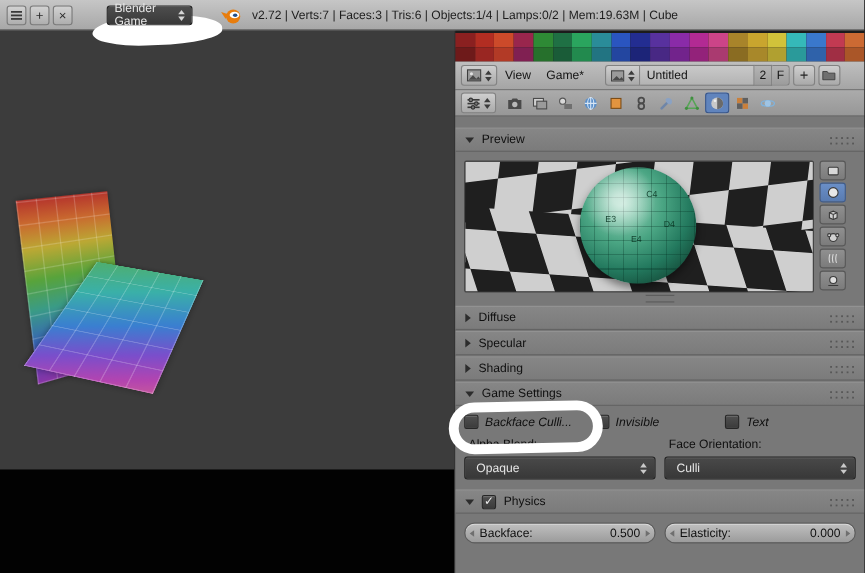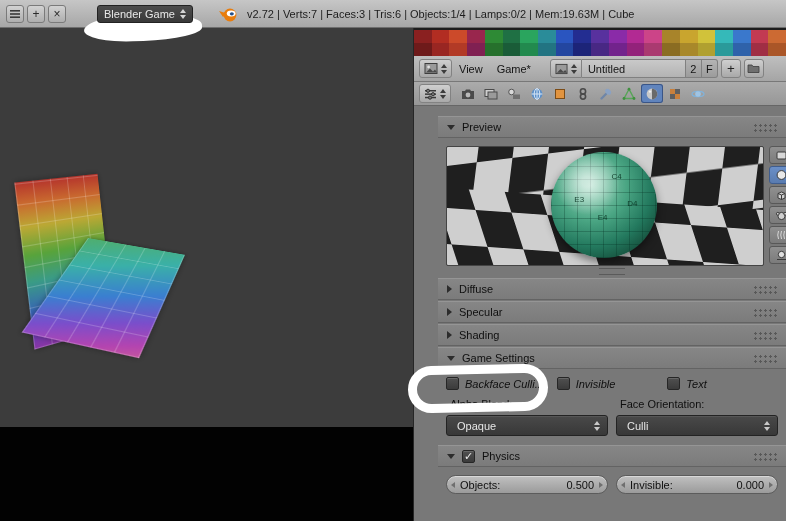--- a/index.html
+++ b/index.html
@@ -7,21 +7,21 @@
     font-family:"Liberation Sans",sans-serif;font-size:11px;-webkit-font-smoothing:antialiased;}
 
   
   .topbar{position:absolute;left:0;top:0;width:786px;height:28px;box-sizing:border-box;
     background:linear-gradient(#c6c6c6,#a7a7a7);border-bottom:1px solid #6e6e6e;
     display:flex;align-items:center;padding:0 6px;}
   .win-btn{width:18px;height:18px;margin-right:3px;border:1px solid #7a7a7a;border-radius:3px;
     background:linear-gradient(#d2d2d2,#aeaeae);color:#2b2b2b;font-size:12px;line-height:16px;
     text-align:center;box-sizing:border-box;padding:0;}
   .corner-btn{display:flex;align-items:center;justify-content:center;}
-  .engine-btn{position:relative;z-index:4;width:96px;height:18px;box-sizing:border-box;margin-left:28px;
+  .engine-btn{position:relative;z-index:4;width:78px;height:18px;box-sizing:border-box;margin-left:28px;
     background:linear-gradient(#4d4d4d,#393939);border:1px solid #222;border-radius:3px;
     color:#e8e8e8;display:flex;align-items:center;justify-content:space-between;padding:0 6px;}
   .logo{margin-left:24px;display:flex;align-items:center;}
   .stats{margin-left:8px;color:#1d1d1d;white-space:nowrap;}
 
   
   .viewport{position:absolute;left:0;top:28px;width:413px;height:493px;}
   .vp-main{position:absolute;left:0;top:0;right:0;height:399px;background:#3c3c3c;overflow:hidden;}
   .vp-black{position:absolute;left:0;bottom:0;width:100%;height:94px;background:#020202;}
   .mesh-wall{position:absolute;left:22px;top:146px;width:84px;height:154px;
@@ -64,21 +64,21 @@
   .props-tabrow{height:24px;box-sizing:border-box;background:linear-gradient(#ababab,#979797);
     border-bottom:1px solid #666;display:flex;align-items:center;gap:1px;padding:0 5px;}
   .tab-btn{width:22px;height:19px;border:none;background:transparent;border-radius:3px;
     display:flex;align-items:center;justify-content:center;padding:0;}
   .tab-btn.active{background:#6084bd;box-shadow:inset 0 0 0 1px #3a5586;}
 
   .props-body{flex:1;background:#787878;padding-top:10px;overflow:hidden;position:relative;}
 
   .panel-header{height:22px;box-sizing:border-box;display:flex;align-items:center;padding:0 9px;
     background:linear-gradient(#868686,#7b7b7b);border-top:1px solid #959595;border-bottom:1px solid #636363;}
-  .panel{margin-bottom:1px;padding-left:24px;}
+  .panel{margin-bottom:1px;}
   .panel-title{color:#0f0f0f;margin-left:7px;}
   .tri{width:0;height:0;display:inline-block;}
   .tri.down{border-left:4px solid transparent;border-right:4px solid transparent;border-top:5px solid #2c2c2c;}
   .tri.right{border-top:4px solid transparent;border-bottom:4px solid transparent;border-left:5px solid #2c2c2c;}
   .grip{margin-left:auto;width:24px;height:9px;
     background-image:radial-gradient(circle,#585858 1px,transparent 1.3px);background-size:5px 5px;}
 
   
   .preview-wrap{display:flex;padding:8px 6px 0 8px;gap:5px;}
   .preview-box{position:relative;width:316px;height:118px;background:#1e1e1e;border:1px solid #454545;
@@ -502,27 +502,27 @@
       <section class="panel">
         <header class="panel-header ph-header">
           <span class="tri down"></span>
           <span class="cbox checked">✓</span>
           <span class="panel-title">Physics</span>
           <span class="grip"></span>
         </header>
         <div class="phys-row">
           <div class="num-field">
             <span class="arr l"></span>
-            <span>Objects:</span>
+            <span>Backface:</span>
             <span>0.500</span>
             <span class="arr r"></span>
           </div>
           <div class="num-field">
             <span class="arr l"></span>
-            <span>Invisible:</span>
+            <span>Elasticity:</span>
             <span>0.000</span>
             <span class="arr r"></span>
           </div>
         </div>
       </section>
 
     </div>
   </div>
 
   <div class="hl-ellipse"></div>

